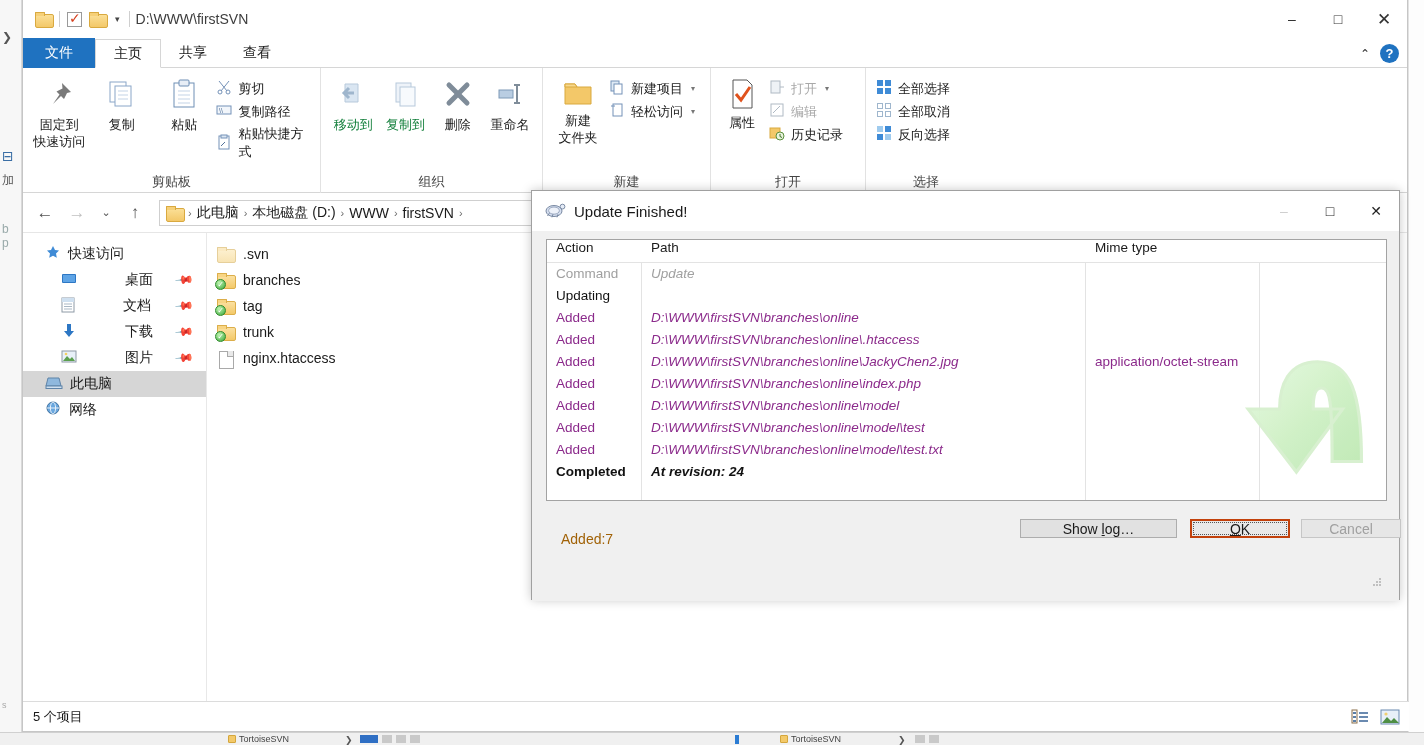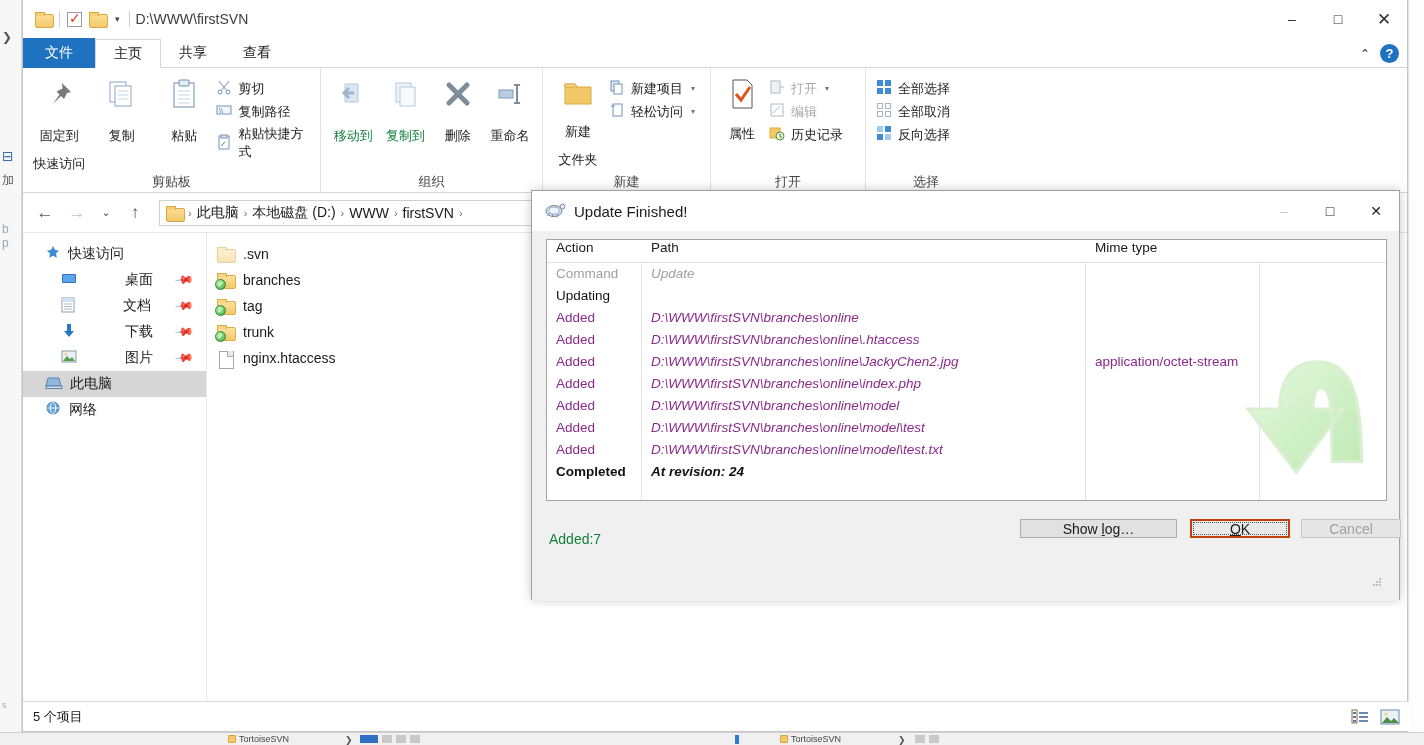--- a/index.html
+++ b/index.html
@@ -98,21 +98,21 @@
 
   
   .ribbon {
     position: relative; height: 125px; background: #ffffff;
     border-bottom: 1px solid #d6d6d6; display: flex;
   }
   .rgroup { position: relative; height: 125px; border-right: 1px solid #e2e2e2; display: flex; flex-direction: column; }
   .rgroup-body { flex: 1; display: flex; align-items: flex-start; padding: 8px 6px 0 6px; gap: 2px; }
   .rgroup-label { height: 20px; text-align: center; font-size: 13px; color: #444; }
   .bigbtn {
-    width: 62px; display: flex; flex-direction: column; align-items: center; gap: 13px;
+    width: 62px; display: flex; flex-direction: column; align-items: center; gap: 2px;
     font-size: 13px; color: #1a1a1a; text-align: center; line-height: 1.15; padding-top: 2px;
   }
   .bigbtn.dim { color: #15803d; }
   .bigbtn .lbl2 { display: block; }
   .smallcol { display: flex; flex-direction: column; gap: 4px; padding-top: 3px; }
   .smallbtn { display: flex; align-items: center; gap: 6px; font-size: 13px; color: #1a1a1a; }
   .smallbtn.dim { color: #a8a8a8; }
   .smallbtn .caret { font-size: 8px; color: #777; margin-left: 2px; }
 
   
@@ -215,21 +215,21 @@
   .c-mime { left: 548px; }
   .row-grey { color: #a0a0a0; }
   .row-black { color: #111; }
   .row-added { color: #8b2a8b; }
   .row-bold { color: #111; font-weight: bold; }
   .arrow-watermark {
     position: absolute; right: 12px; bottom: 6px; width: 190px; height: 170px; opacity: 0.95;
     pointer-events: none;
   }
   .dlg-footer { position: relative; margin-top: 16px; height: 70px; }
-  .added-count { position: absolute; left: 3px; top: 14px; font-size: 14px; color: #15803d; }
+  .added-count { position: absolute; left: 15px; top: 14px; font-size: 14px; color: #a16207; }
   .btn {
     position: absolute; top: 2px; height: 19px; background: #e1e1e1; border: 1px solid #adadad;
     font-size: 14px; color: #1a1a1a; display: flex; align-items: center; justify-content: center;
   }
   .btn.focus { border: 2px solid #c2410c; background: #e9e9e9; outline: 1px dotted #555; outline-offset: -4px; }
   .btn.disabled { color: #a0a0a0; background: #e6e6e6; border-color: #c6c6c6; }
   .u { text-decoration: underline; }
   .dlg-grip { position: absolute; right: 3px; bottom: 2px; width: 12px; height: 12px; }
 </style>
 </head>

